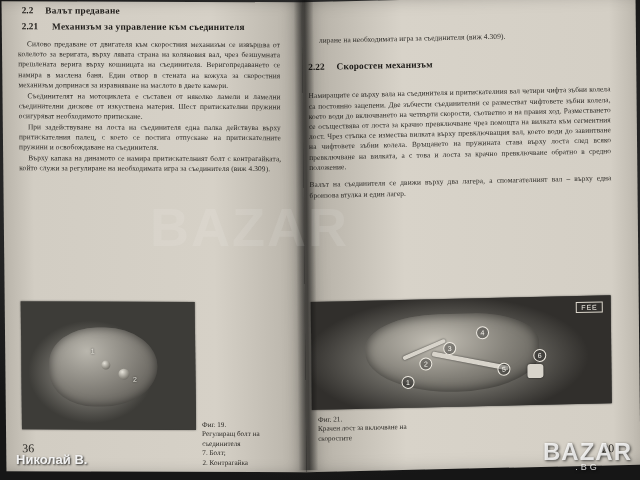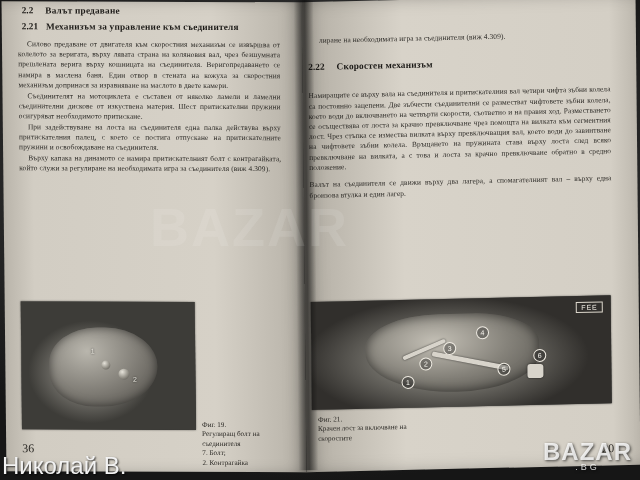--- a/index.html
+++ b/index.html
@@ -95,21 +95,21 @@
     display: flex;
     gap: 12px;
     align-items: baseline;
   }
   .lp-head2 {
     position: absolute;
     left: 20px;
     top: 20px;
     width: 255px;
     display: flex;
-    gap: 8px;
+    gap: 14px;
     align-items: center;
   }
   .lp-body {
     left: 16px;
     top: 38px;
     width: 262px;
   }
   .lp-body p { margin: 0 0 0.5px 0; text-indent: 9px; }
   .rp-top {
     left: 308px;
@@ -218,26 +218,26 @@
     position: absolute;
     font-size: 12px;
     color: #2b2925;
     font-family: "Liberation Serif", serif;
   }
   .folio-left { left: 16px; top: 440px; }
 
   
   .wm-name {
     position: absolute;
-    left: 2px;
+    left: 16px;
     top: 452px;
     color: #f2f2f2;
     font-family: "Liberation Sans", sans-serif;
-    font-size: 24px;
-    font-weight: normal;
+    font-size: 13px;
+    font-weight: bold;
     text-shadow: 1px 1px 2px rgba(0,0,0,0.8);
   }
   .wm-brand {
     position: absolute;
     right: 8px;
     top: 438px;
     color: rgba(255,255,255,0.82);
     font-family: "Liberation Sans", sans-serif;
     font-size: 24px;
     font-weight: bold;

